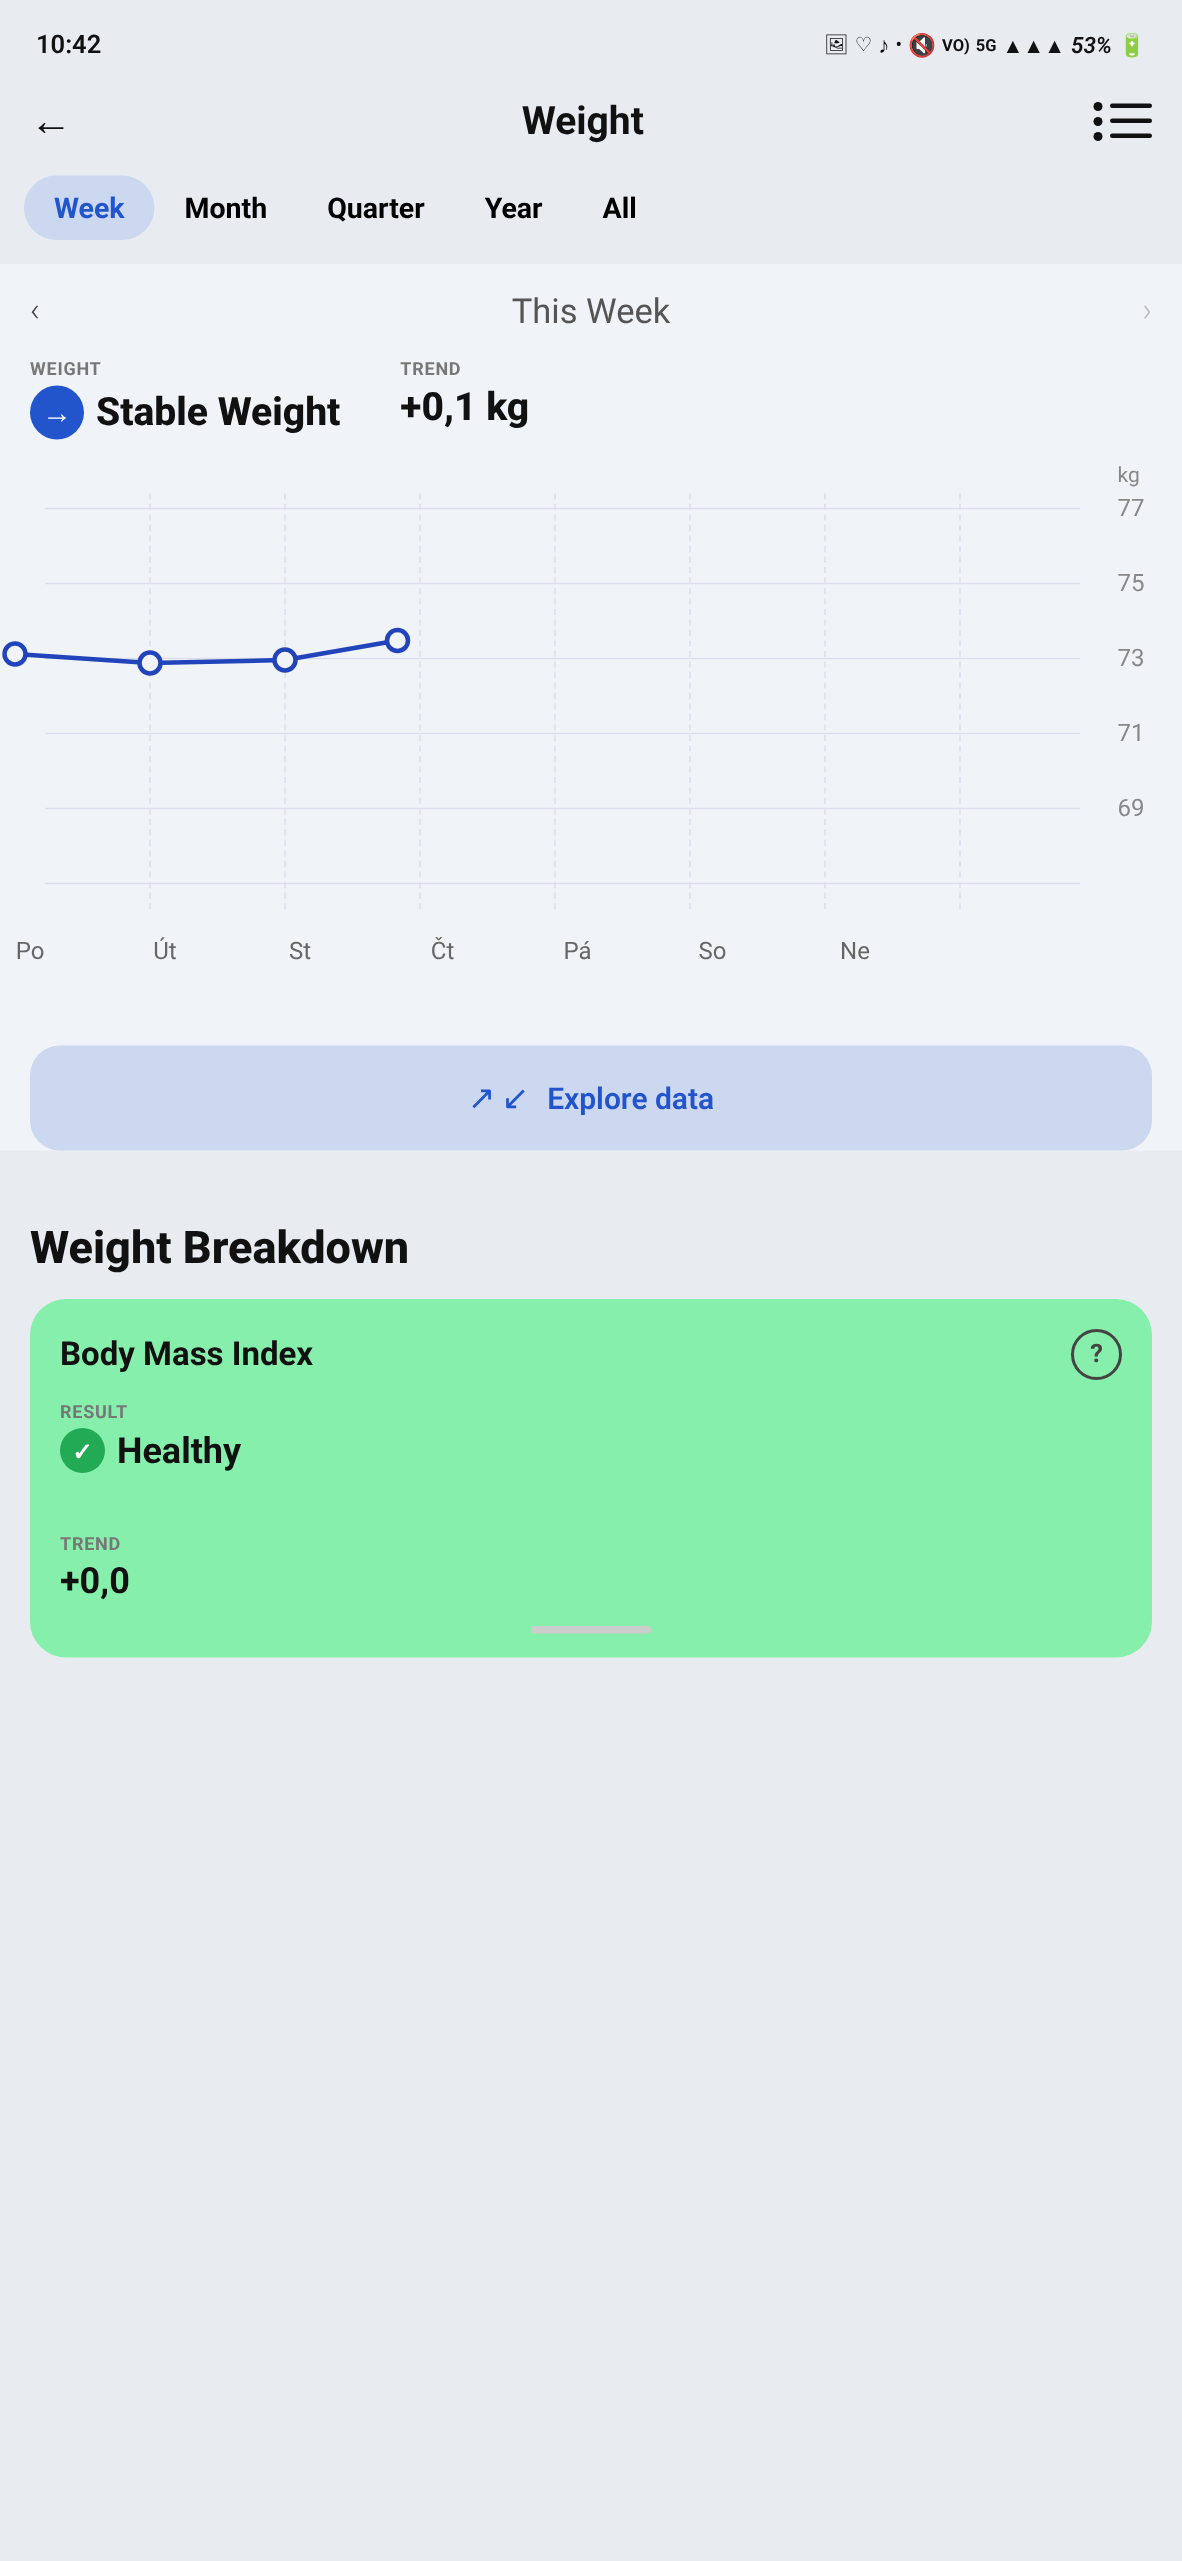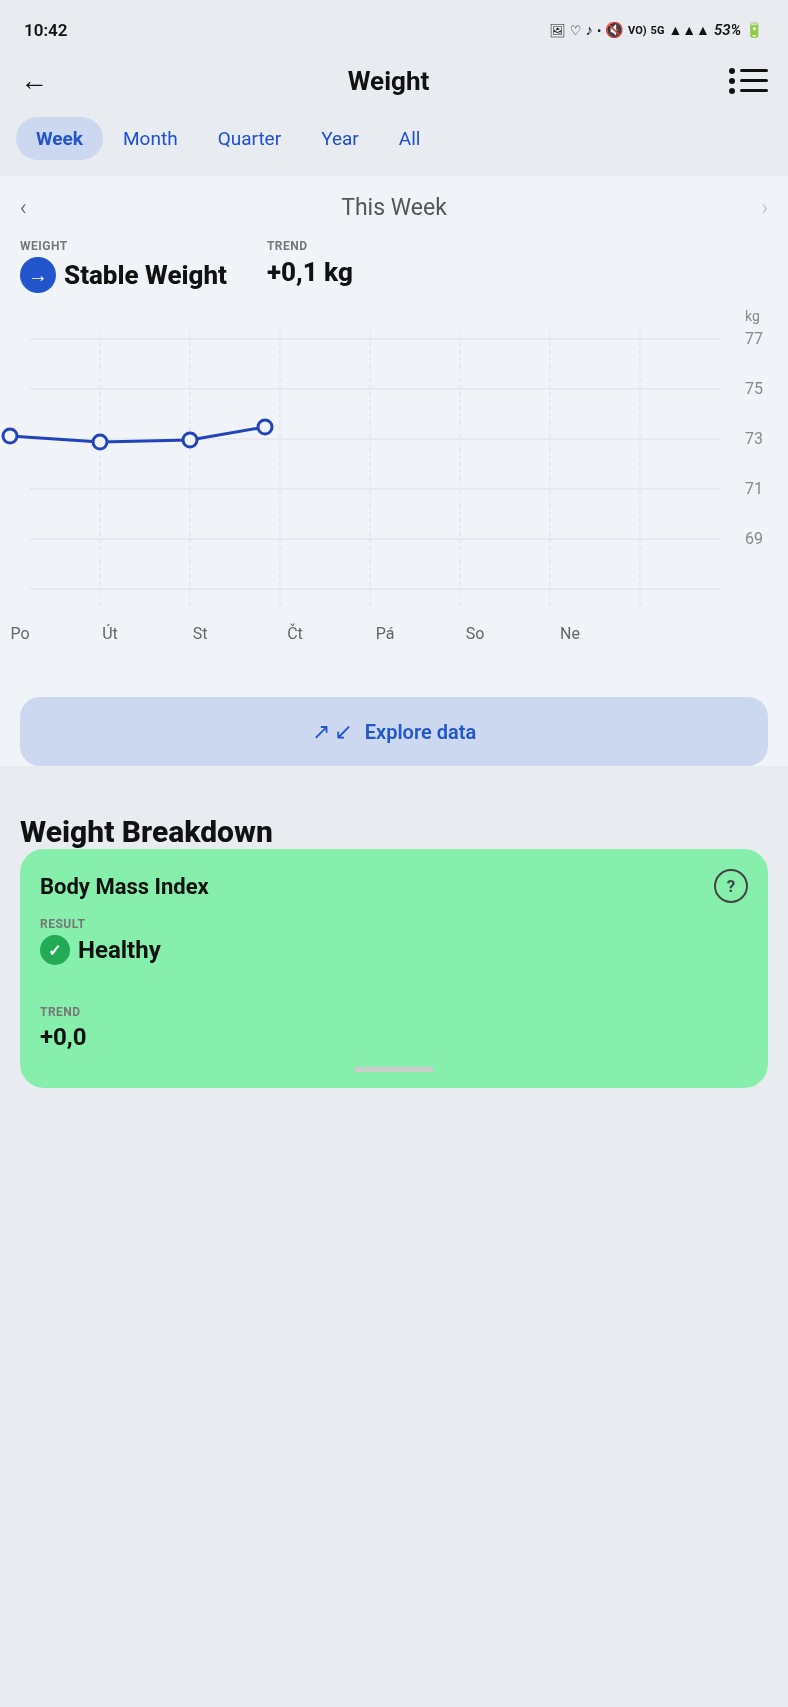--- a/index.html
+++ b/index.html
@@ -81,22 +81,22 @@
       background: #e8ecf0;
       display: flex;
       align-items: center;
       padding: 4px 16px 16px 16px;
       gap: 0;
       overflow: hidden;
     }
     .tab {
       padding: 10px 20px;
       font-size: 19px;
-      font-weight: 400;
-      color: #1d4ed8;
+      font-weight: 700;
+      color: #000000;
       border-radius: 30px;
       cursor: pointer;
       white-space: nowrap;
     }
     .tab.active {
       background: #ccd8f0;
       color: #2255cc;
       font-weight: 700;
     }
 
@@ -200,20 +200,21 @@
 
     
     .breakdown-section {
       background: #e8ecf0;
       padding: 24px 20px 0 20px;
     }
     .breakdown-title {
       font-size: 30px;
       font-weight: 800;
       color: #111;
+      margin-bottom: 16px;
     }
     .breakdown-card {
       background: #86efac;
       border-radius: 24px;
       padding: 20px 20px 16px 20px;
     }
     .card-header {
       display: flex;
       justify-content: space-between;
       align-items: center;

